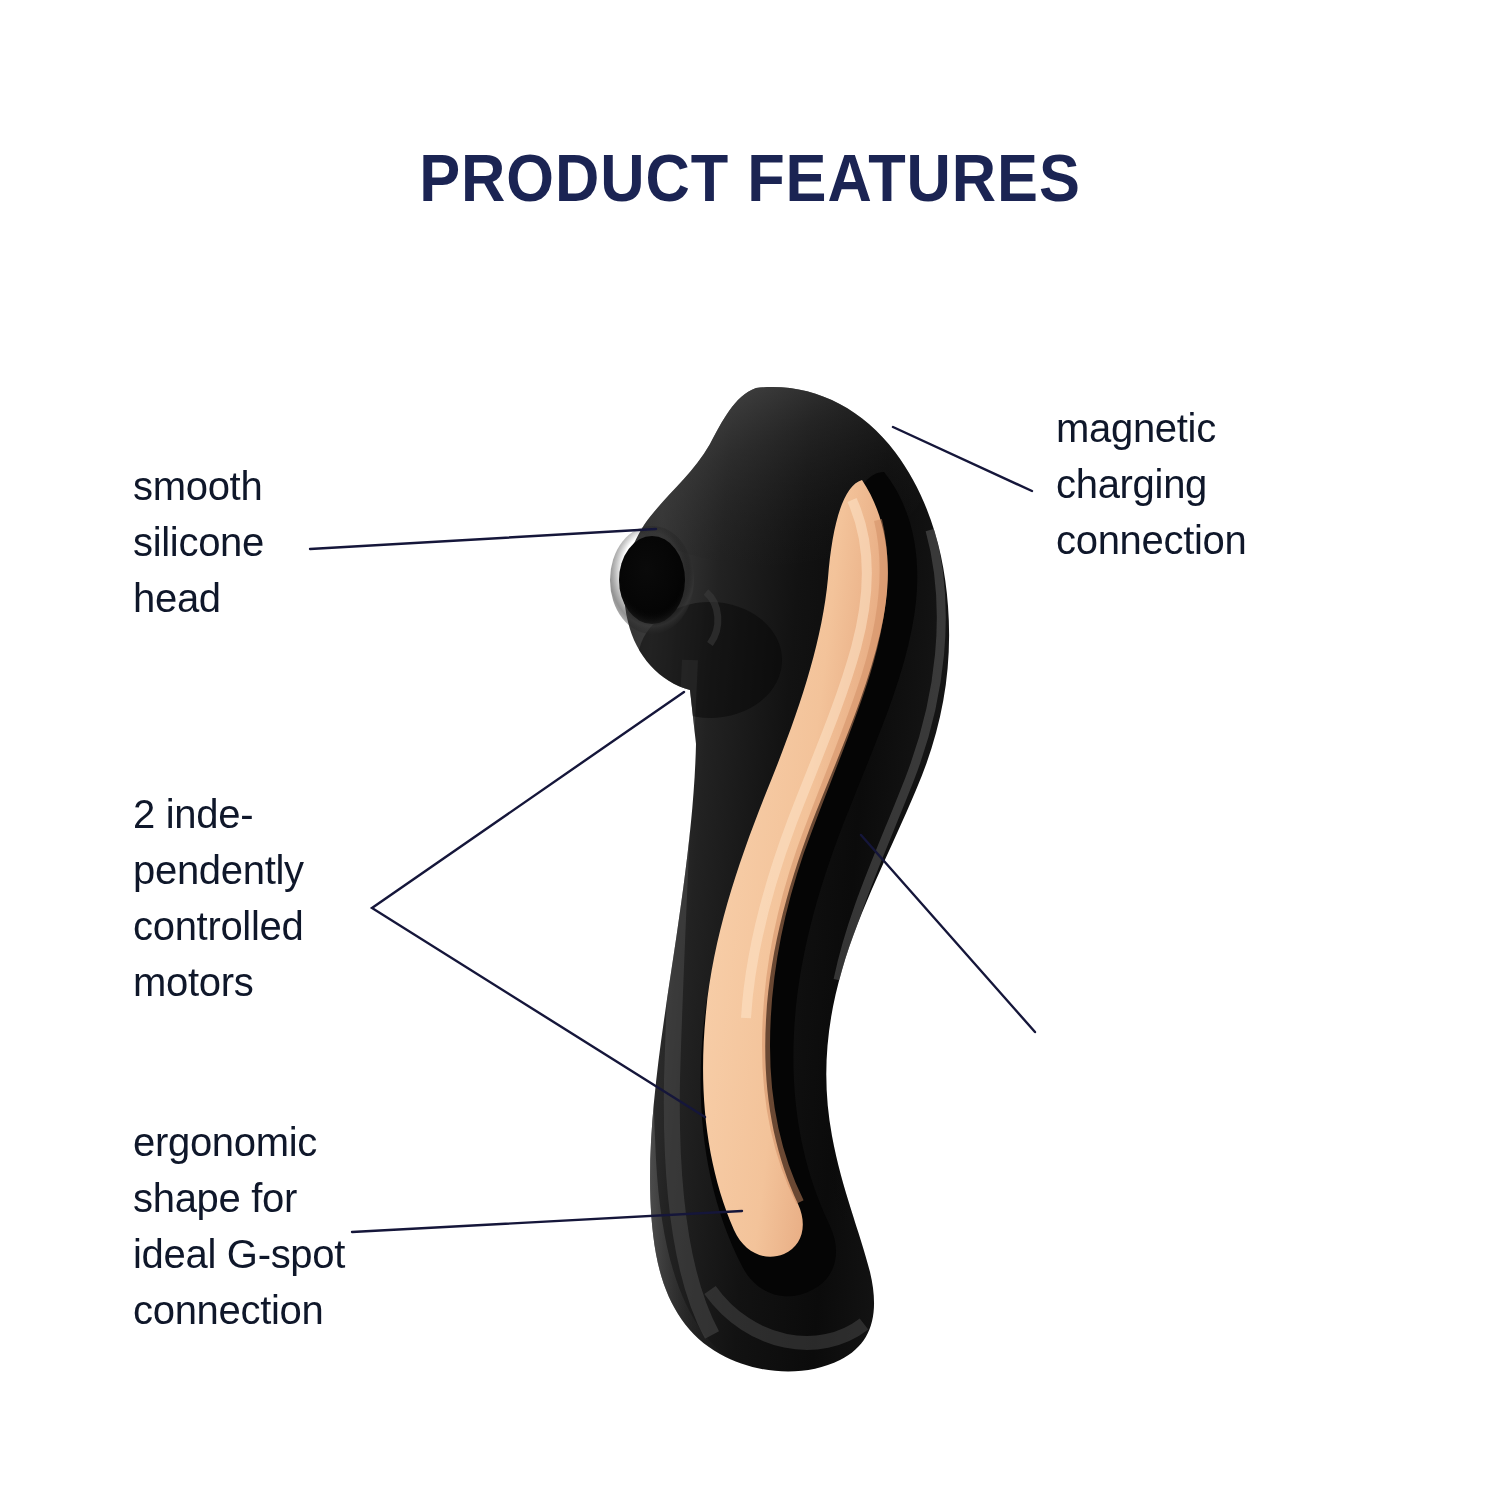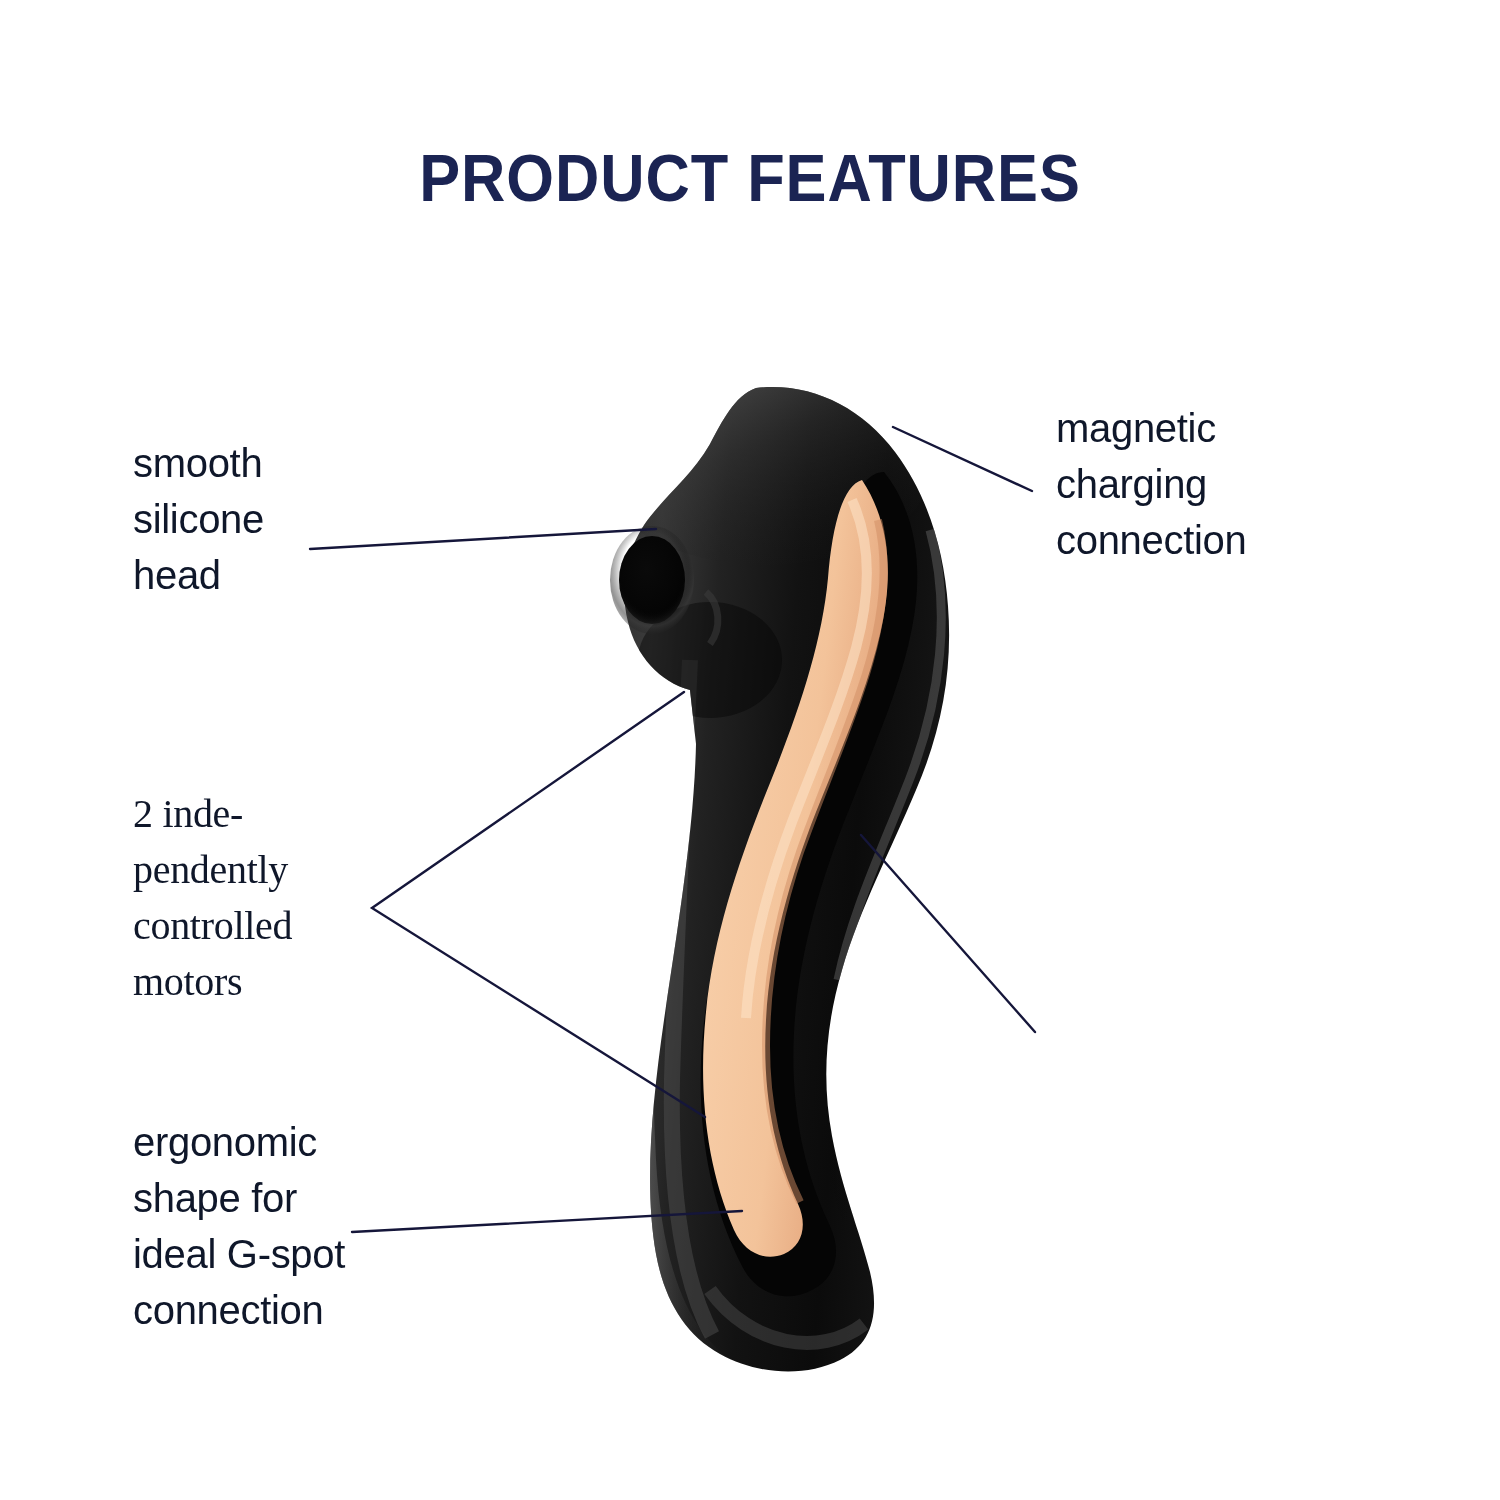--- a/index.html
+++ b/index.html
@@ -42,22 +42,22 @@
     position: absolute;
     color: #0f172a;
     font-size: 40px;
     line-height: 56px;
     font-weight: 400;
     letter-spacing: -0.3px;
     white-space: pre-line;
     font-family: "Liberation Sans", "DejaVu Sans", sans-serif;
   }
 
-  #callout-smooth-silicone-head { left: 133px; top: 435px; width: 300px; }
-  #callout-two-motors           { left: 133px; top: 786px; width: 330px; font-family: Liberation Serif, serif; }
+  #callout-smooth-silicone-head { left: 133px; top: 458px; width: 300px; }
+  #callout-two-motors           { left: 133px; top: 786px; width: 330px; }
   #callout-ergonomic-shape      { left: 133px; top: 1114px; width: 330px; }
   #callout-magnetic-charging    { left: 1056px; top: 400px; width: 340px; }
   #callout-pressure-settings    { left: 1056px; top: 812px; width: 340px; }
 
   
   #leader-lines {
     position: absolute;
     left: 0; top: 0;
     width: 1500px;
     height: 1500px;

